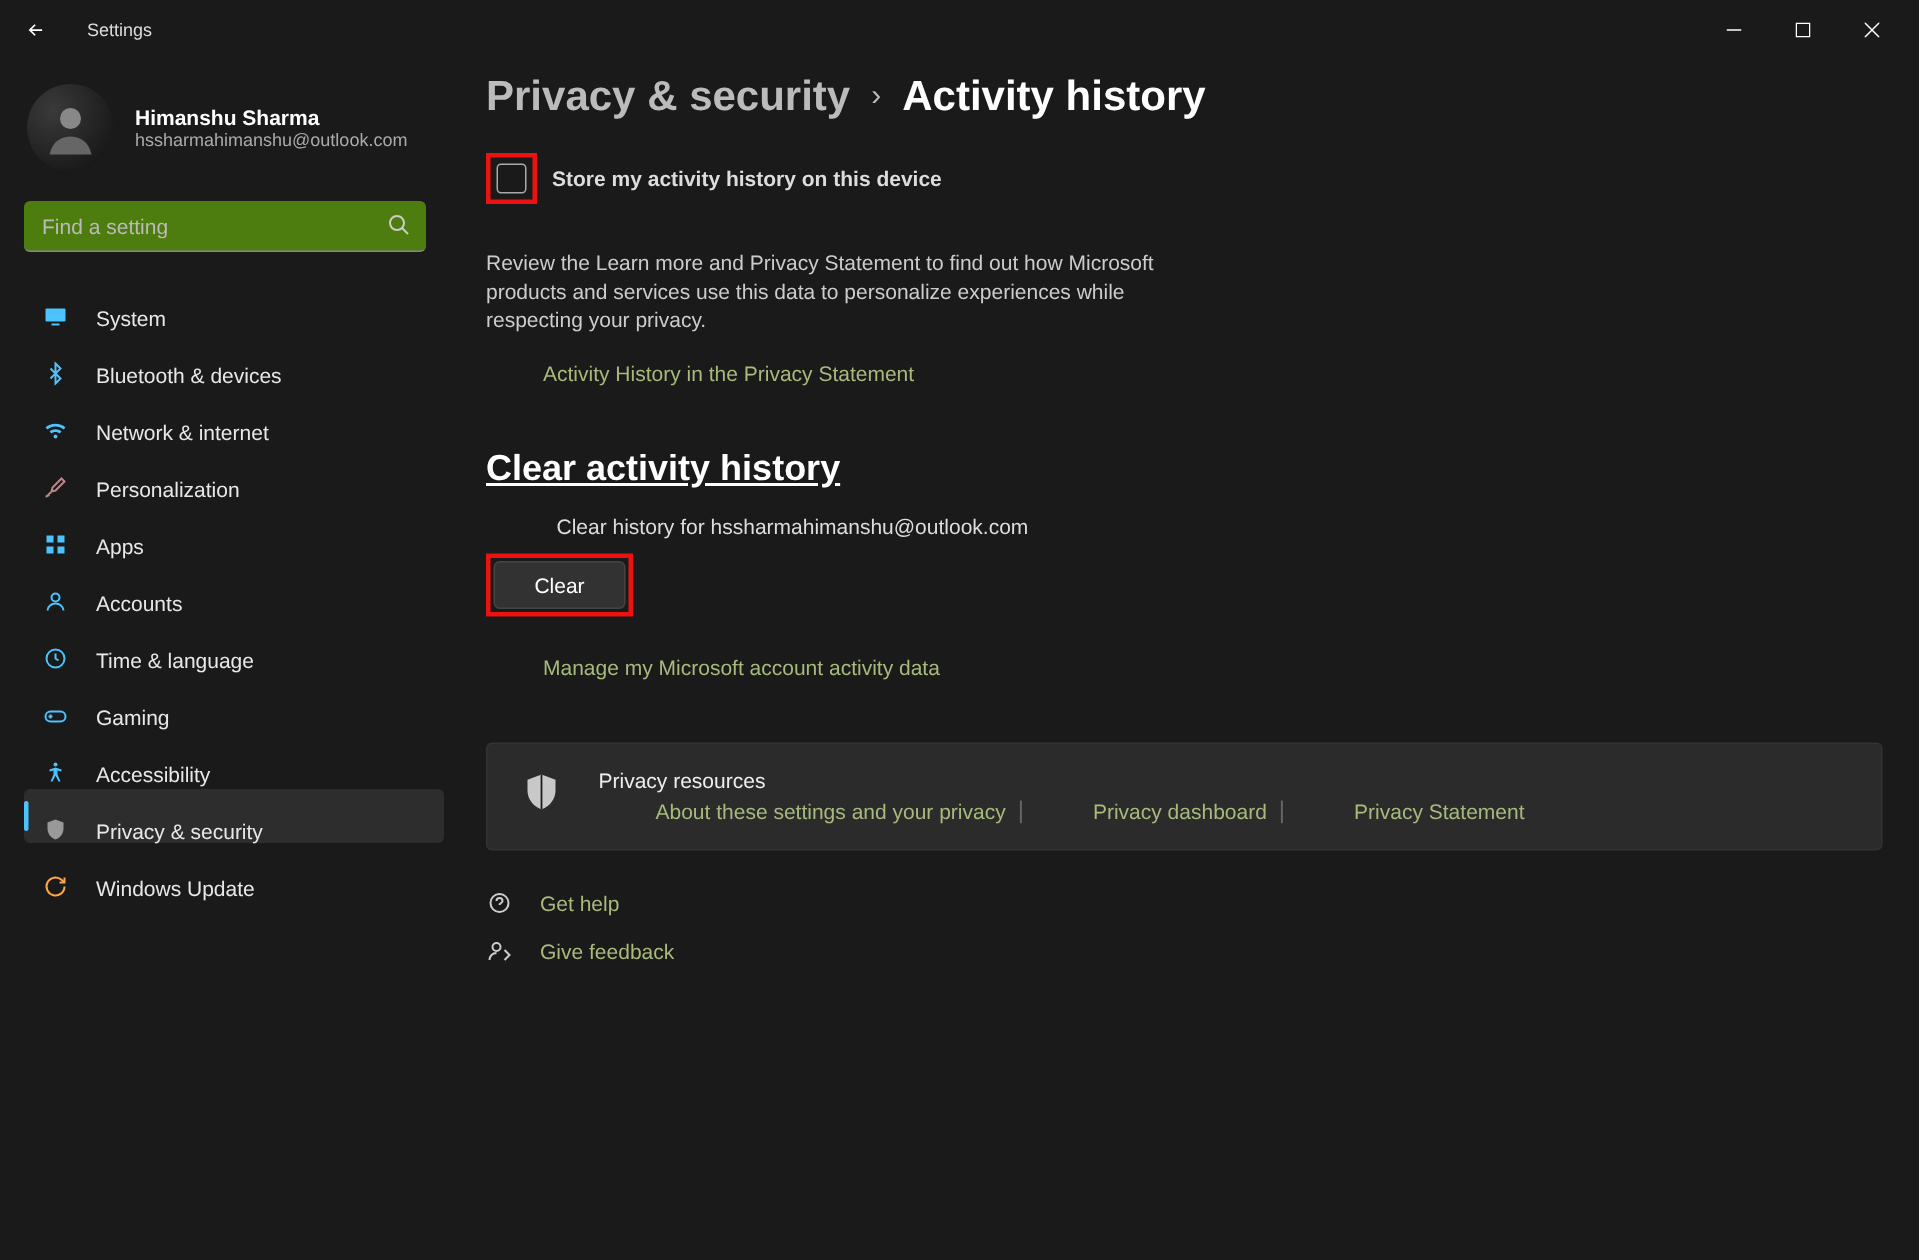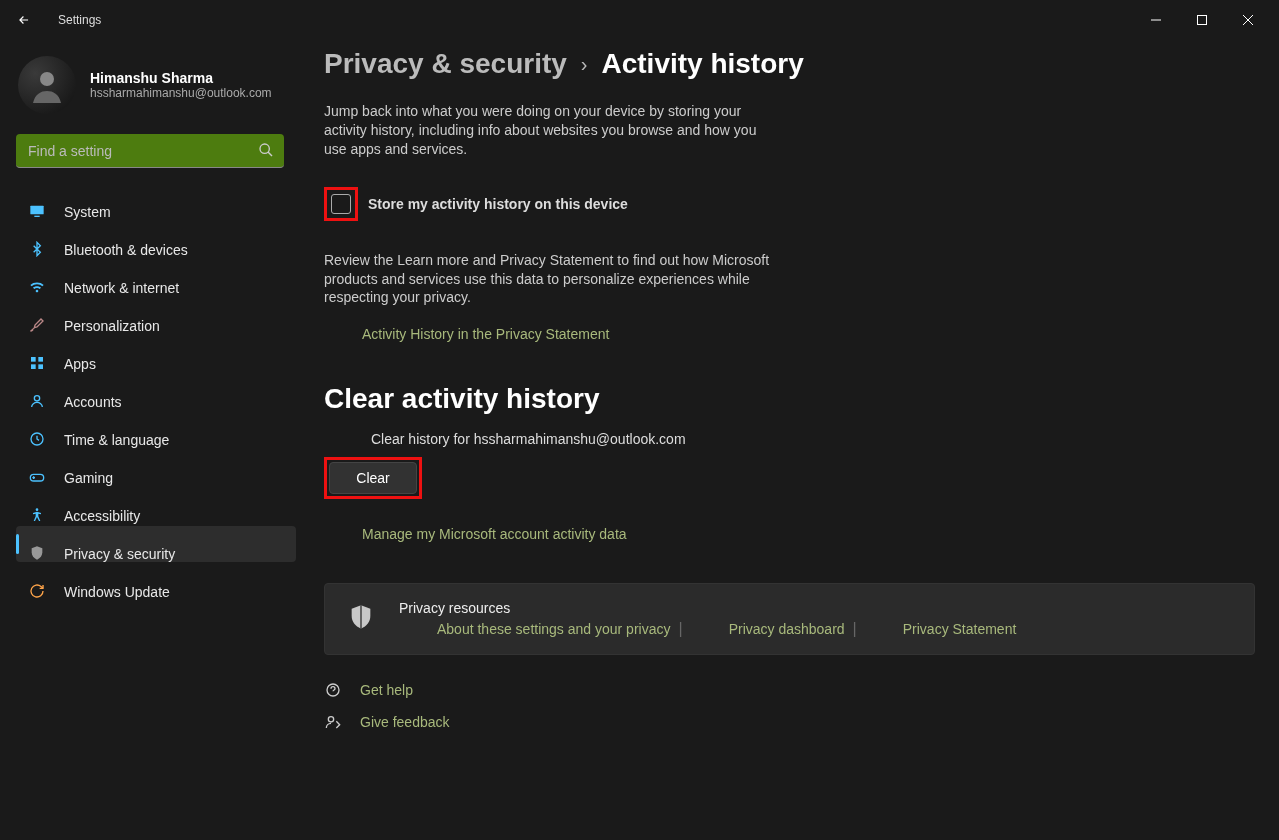--- a/index.html
+++ b/index.html
@@ -47,21 +47,21 @@
 
 
 .checkrow { display: flex; align-items: center; gap: 10px; margin-bottom: 30px; font-weight: bold; }
 .checkbox-highlight { border: 3px solid #e11; padding: 4px; display: inline-flex; }
 .checkbox { width: 20px; height: 20px; border: 1px solid #aaa; border-radius: 3px; background: transparent; cursor: pointer; }
 .check-label { font-size: 14px; color: #ddd; }
 
 .desc2 { font-size: 14px; color: #ccc; max-width: 450px; line-height: 1.35; margin-bottom: 18px; }
 .link { color: #a8b97c; font-size: 14px; cursor: pointer; margin-left: 38px; }
 
-.section-title { font-size: 28px; font-weight: 600; margin: 40px 0 16px; }
+.section-title { font-size: 24px; font-weight: 600; margin: 40px 0 16px; text-decoration: underline; }
 .sub { font-size: 14px; color: #ddd; margin-bottom: 10px; margin-left: 47px; }
 
 .btn-highlight { border: 3px solid #e11; padding: 2px; display: inline-block; margin-bottom: 26px; }
 .clear-btn { width: 88px; height: 32px; background: #323232; border: 1px solid #444; color: #fff; font-size: 14px; border-radius: 4px; cursor: pointer; }
 
 
 .card { background: #2b2b2b; border: 1px solid #333; border-radius: 4px; padding: 16px 22px; display: flex; align-items: center; gap: 24px; margin: 40px 0 26px; }
 .card-title { font-size: 14px; color: #eee; margin-bottom: 4px; }
 .card-links { display: flex; align-items: center; gap: 8px; flex-wrap: wrap; }
 .divider { color: #666; }
@@ -241,21 +241,20 @@
     </nav>
   </aside>
 
   <main class="main">
     <div class="breadcrumb">
       <span class="parent">Privacy &amp; security</span>
       <span class="chev">›</span>
       <span class="current">Activity history</span>
     </div>
 
-    <p class="desc">Jump back into what you were doing on your device by storing your activity history, including info about websites you browse and how you use apps and services.</p>
 
     <div class="checkrow">
       <span class="checkbox-highlight">
         <span class="checkbox" role="checkbox" aria-checked="false"></span>
       </span>
       <span class="check-label">Store my activity history on this device</span>
     </div>
 
     <p class="desc2">Review the Learn more and Privacy Statement to find out how Microsoft products and services use this data to personalize experiences while respecting your privacy.</p>
     <a class="link">Activity History in the Privacy Statement</a>

